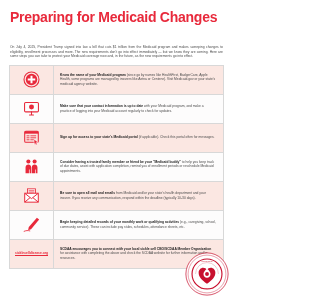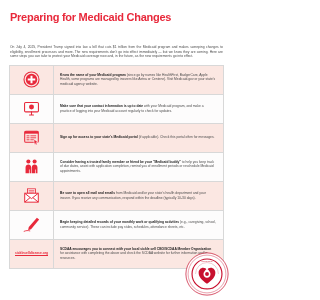--- a/index.html
+++ b/index.html
@@ -16,21 +16,21 @@
   .page {
     position: relative;
     width: 233px;
     height: 300px;
     background: #ffffff;
     box-sizing: border-box;
     padding: 11px 9px 0 9px;
   }
   .title {
     color: #e8293b;
-    font-size: 11px;
+    font-size: 14px;
     font-weight: bold;
     letter-spacing: -0.25px;
     line-height: 12px;
     margin: 0 0 22px 1px;
     white-space: nowrap;
   }
   .intro {
     color: #4b4b4b;
     font-size: 3.35px;
     line-height: 4.55px;

